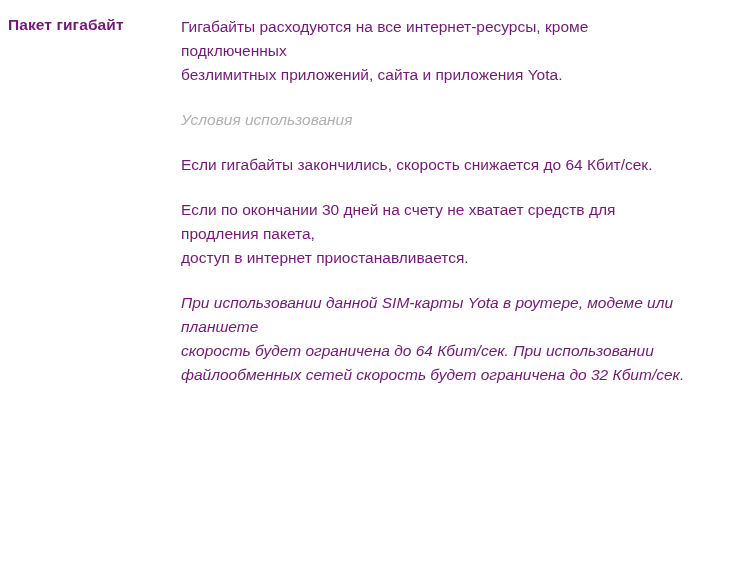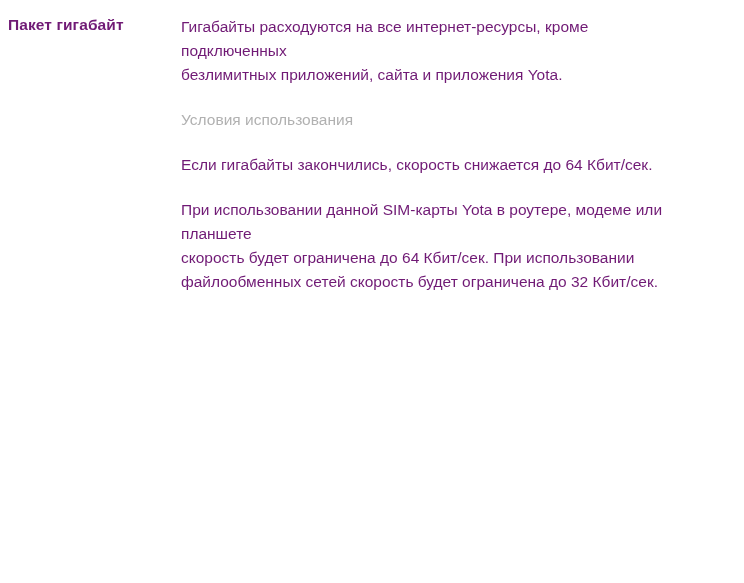--- a/index.html
+++ b/index.html
@@ -34,28 +34,30 @@
     max-width: 505px;
   }
   .para {
     margin: 2px 0 21px 0;
     line-height: 24px;
     white-space: pre-line;
     color: #701a75;
   }
   .para:last-child {
     margin-bottom: 0;
+    font-style: italic;
   }
   .muted-heading {
     margin: 0 0 21px 0;
     line-height: 24px;
     font-size: 15.5px;
     font-weight: normal;
     white-space: pre-line;
     color: #b1b1b1;
+    font-style: italic;
   }
 </style>
 </head>
 <body>
 
 <div class="page">
 
   <div class="label-col">
     <div class="row-title">Пакет гигабайт</div>
   </div>
@@ -64,20 +66,22 @@
 
     <p class="para">Гигабайты расходуются на все интернет-ресурсы, кроме подключенных
 безлимитных приложений, сайта и приложения Yota.</p>
 
 
     <h3 class="muted-heading">Условия использования</h3>
 
 
     <p class="para">Если гигабайты закончились, скорость снижается до 64 Кбит/сек.</p>
 
+    <p class="para">Если по окончании 30 дней на счету не хватает средств для продления пакета,
+доступ в интернет приостанавливается.</p>
 
     <p class="para">При использовании данной SIM-карты Yota в роутере, модеме или планшете
 скорость будет ограничена до 64 Кбит/сек. При использовании
 файлообменных сетей скорость будет ограничена до 32 Кбит/сек.</p>
 
   </div>
 
 </div>
 
 </body></html>

